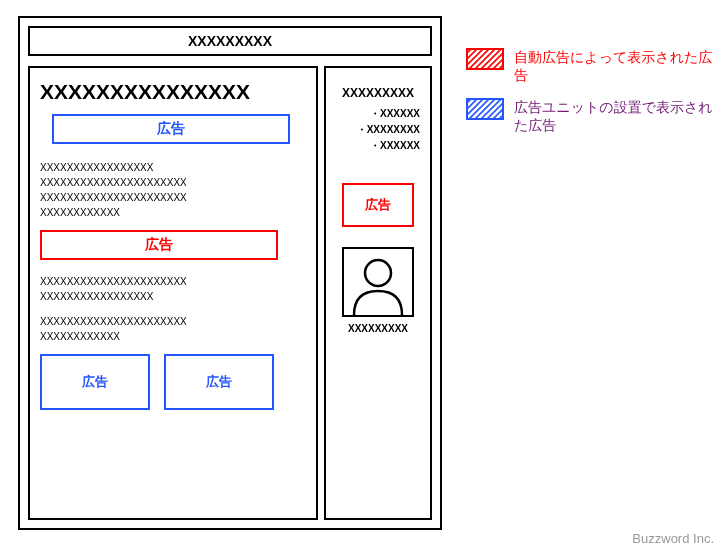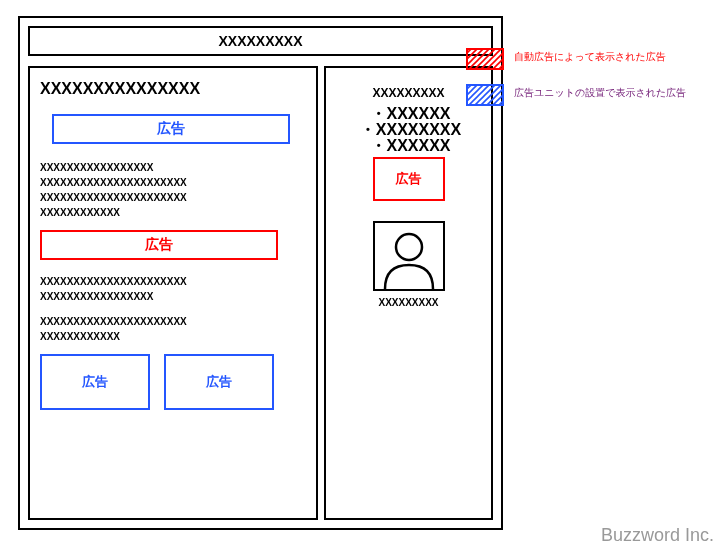--- a/index.html
+++ b/index.html
@@ -1,42 +1,42 @@
 <!DOCTYPE html>
 <html><head>
 <meta charset="utf-8">
 <style>
 * { box-sizing: border-box; margin: 0; padding: 0; }
 body { font-family: Arial, sans-serif; background: #fff; width: 728px; height: 560px; position: relative; }
-.page-frame { position: absolute; left: 18px; top: 16px; width: 485px; height: 514px; border: 2px solid #000; }
+.page-frame { position: absolute; left: 18px; top: 16px; width: 424px; height: 514px; border: 2px solid #000; }
 .header-bar { position: absolute; left: 8px; top: 8px; right: 8px; height: 30px; border: 2px solid #000; text-align: center; line-height: 26px; font-weight: bold; font-size: 14px; }
 .main-col { position: absolute; left: 8px; top: 48px; width: 290px; bottom: 8px; border: 2px solid #000; padding: 12px 10px; }
 .side-col { position: absolute; left: 304px; top: 48px; right: 8px; bottom: 8px; border: 2px solid #000; padding: 18px 10px; text-align: center; }
-.main-title { font-weight: bold; font-size: 16px; margin-bottom: 16px; }
+.main-title { font-weight: bold; font-size: 21px; margin-bottom: 10px; }
 .ad-box { border: 2px solid; font-weight: bold; display: flex; align-items: center; justify-content: center; }
 .ad-blue { border-color: #2456ff; color: #2456ff; }
 .ad-red { border-color: #ff0000; color: #ff0000; }
 .ad-top { width: 238px; height: 30px; margin: 0 0 16px 12px; font-size: 14px; }
-.text-block { font-size: 10px; font-weight: bold; line-height: 15px; margin-bottom: 10px; }
+.text-block { font-size: 10px; font-weight: normal; line-height: 15px; margin-bottom: 10px; }
 .ad-mid { width: 238px; height: 30px; margin: 4px 0 14px 0; font-size: 14px; }
 .bottom-ads { display: flex; gap: 14px; margin-top: 10px; }
 .ad-bottom { width: 110px; height: 56px; font-size: 13px; }
 .side-title { font-weight: bold; font-size: 12px; margin-bottom: 6px; }
-.side-list { font-size: 16px; font-weight: bold; line-height: 16px; margin-bottom: 3px; text-align: center; padding-left: 4px; }
+.side-list { font-size: 10px; font-weight: bold; line-height: 16px; margin-bottom: 29px; text-align: right; padding-left: 4px; }
 .ad-side { width: 72px; height: 44px; margin: 0 auto 20px; font-size: 13px; }
 .avatar-box { width: 72px; height: 70px; border: 2px solid #000; margin: 0 auto 6px; position: relative; }
 .avatar-box svg { position: absolute; left: 0; top: 0; }
 .avatar-label { font-size: 10px; font-weight: bold; }
 .legend { position: absolute; left: 466px; top: 48px; width: 248px; }
 .legend-row { display: flex; gap: 10px; margin-bottom: 14px; }
 .swatch { width: 38px; height: 22px; flex: none; }
-.legend-text { font-size: 10px; line-height: 18px; }
+.legend-text { font-size: 14px; line-height: 18px; }
 .lg-red { color: #ff0000; }
 .lg-blue { color: #701a75; }
-.footer-brand { position: absolute; right: 14px; bottom: 14px; color: #999; font-size: 18px; }
+.footer-brand { position: absolute; right: 14px; bottom: 14px; color: #999; font-size: 13px; }
 </style>
 </head>
 <body>
 
 <div class="page-frame">
   <div class="header-bar">
     <span>XXXXXXXXX</span>
   </div>
 
   <div class="main-col">

